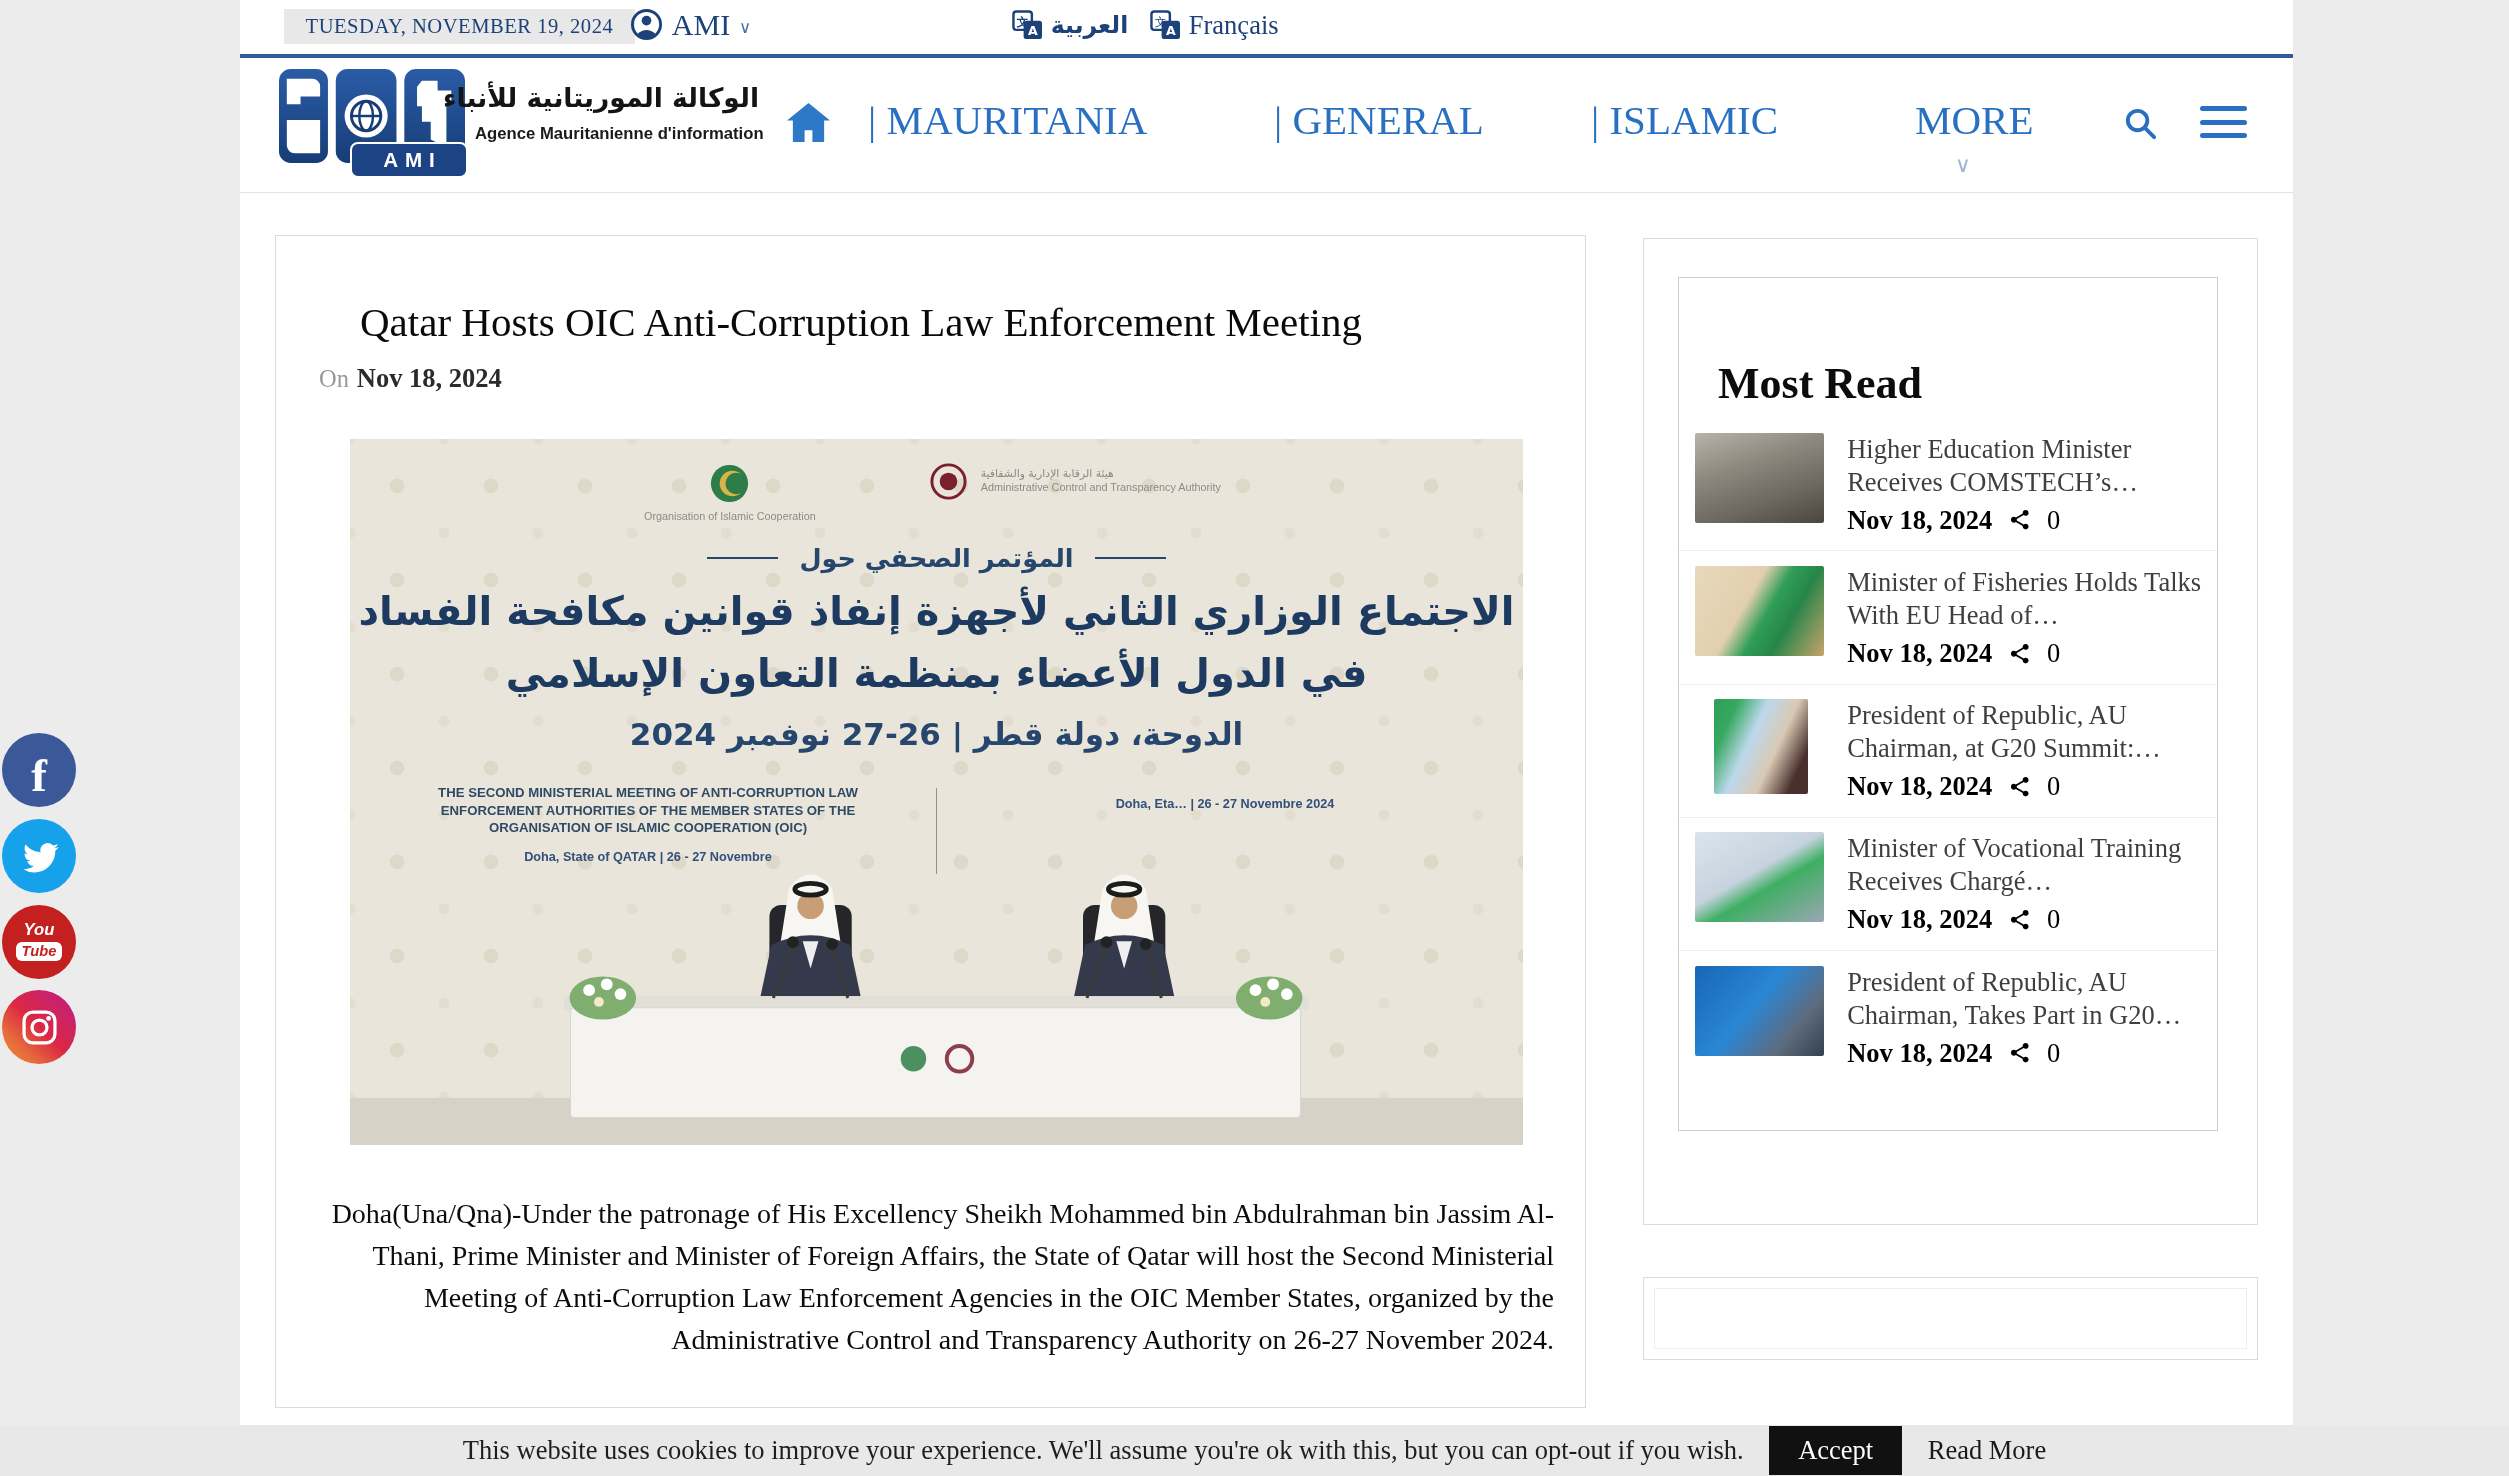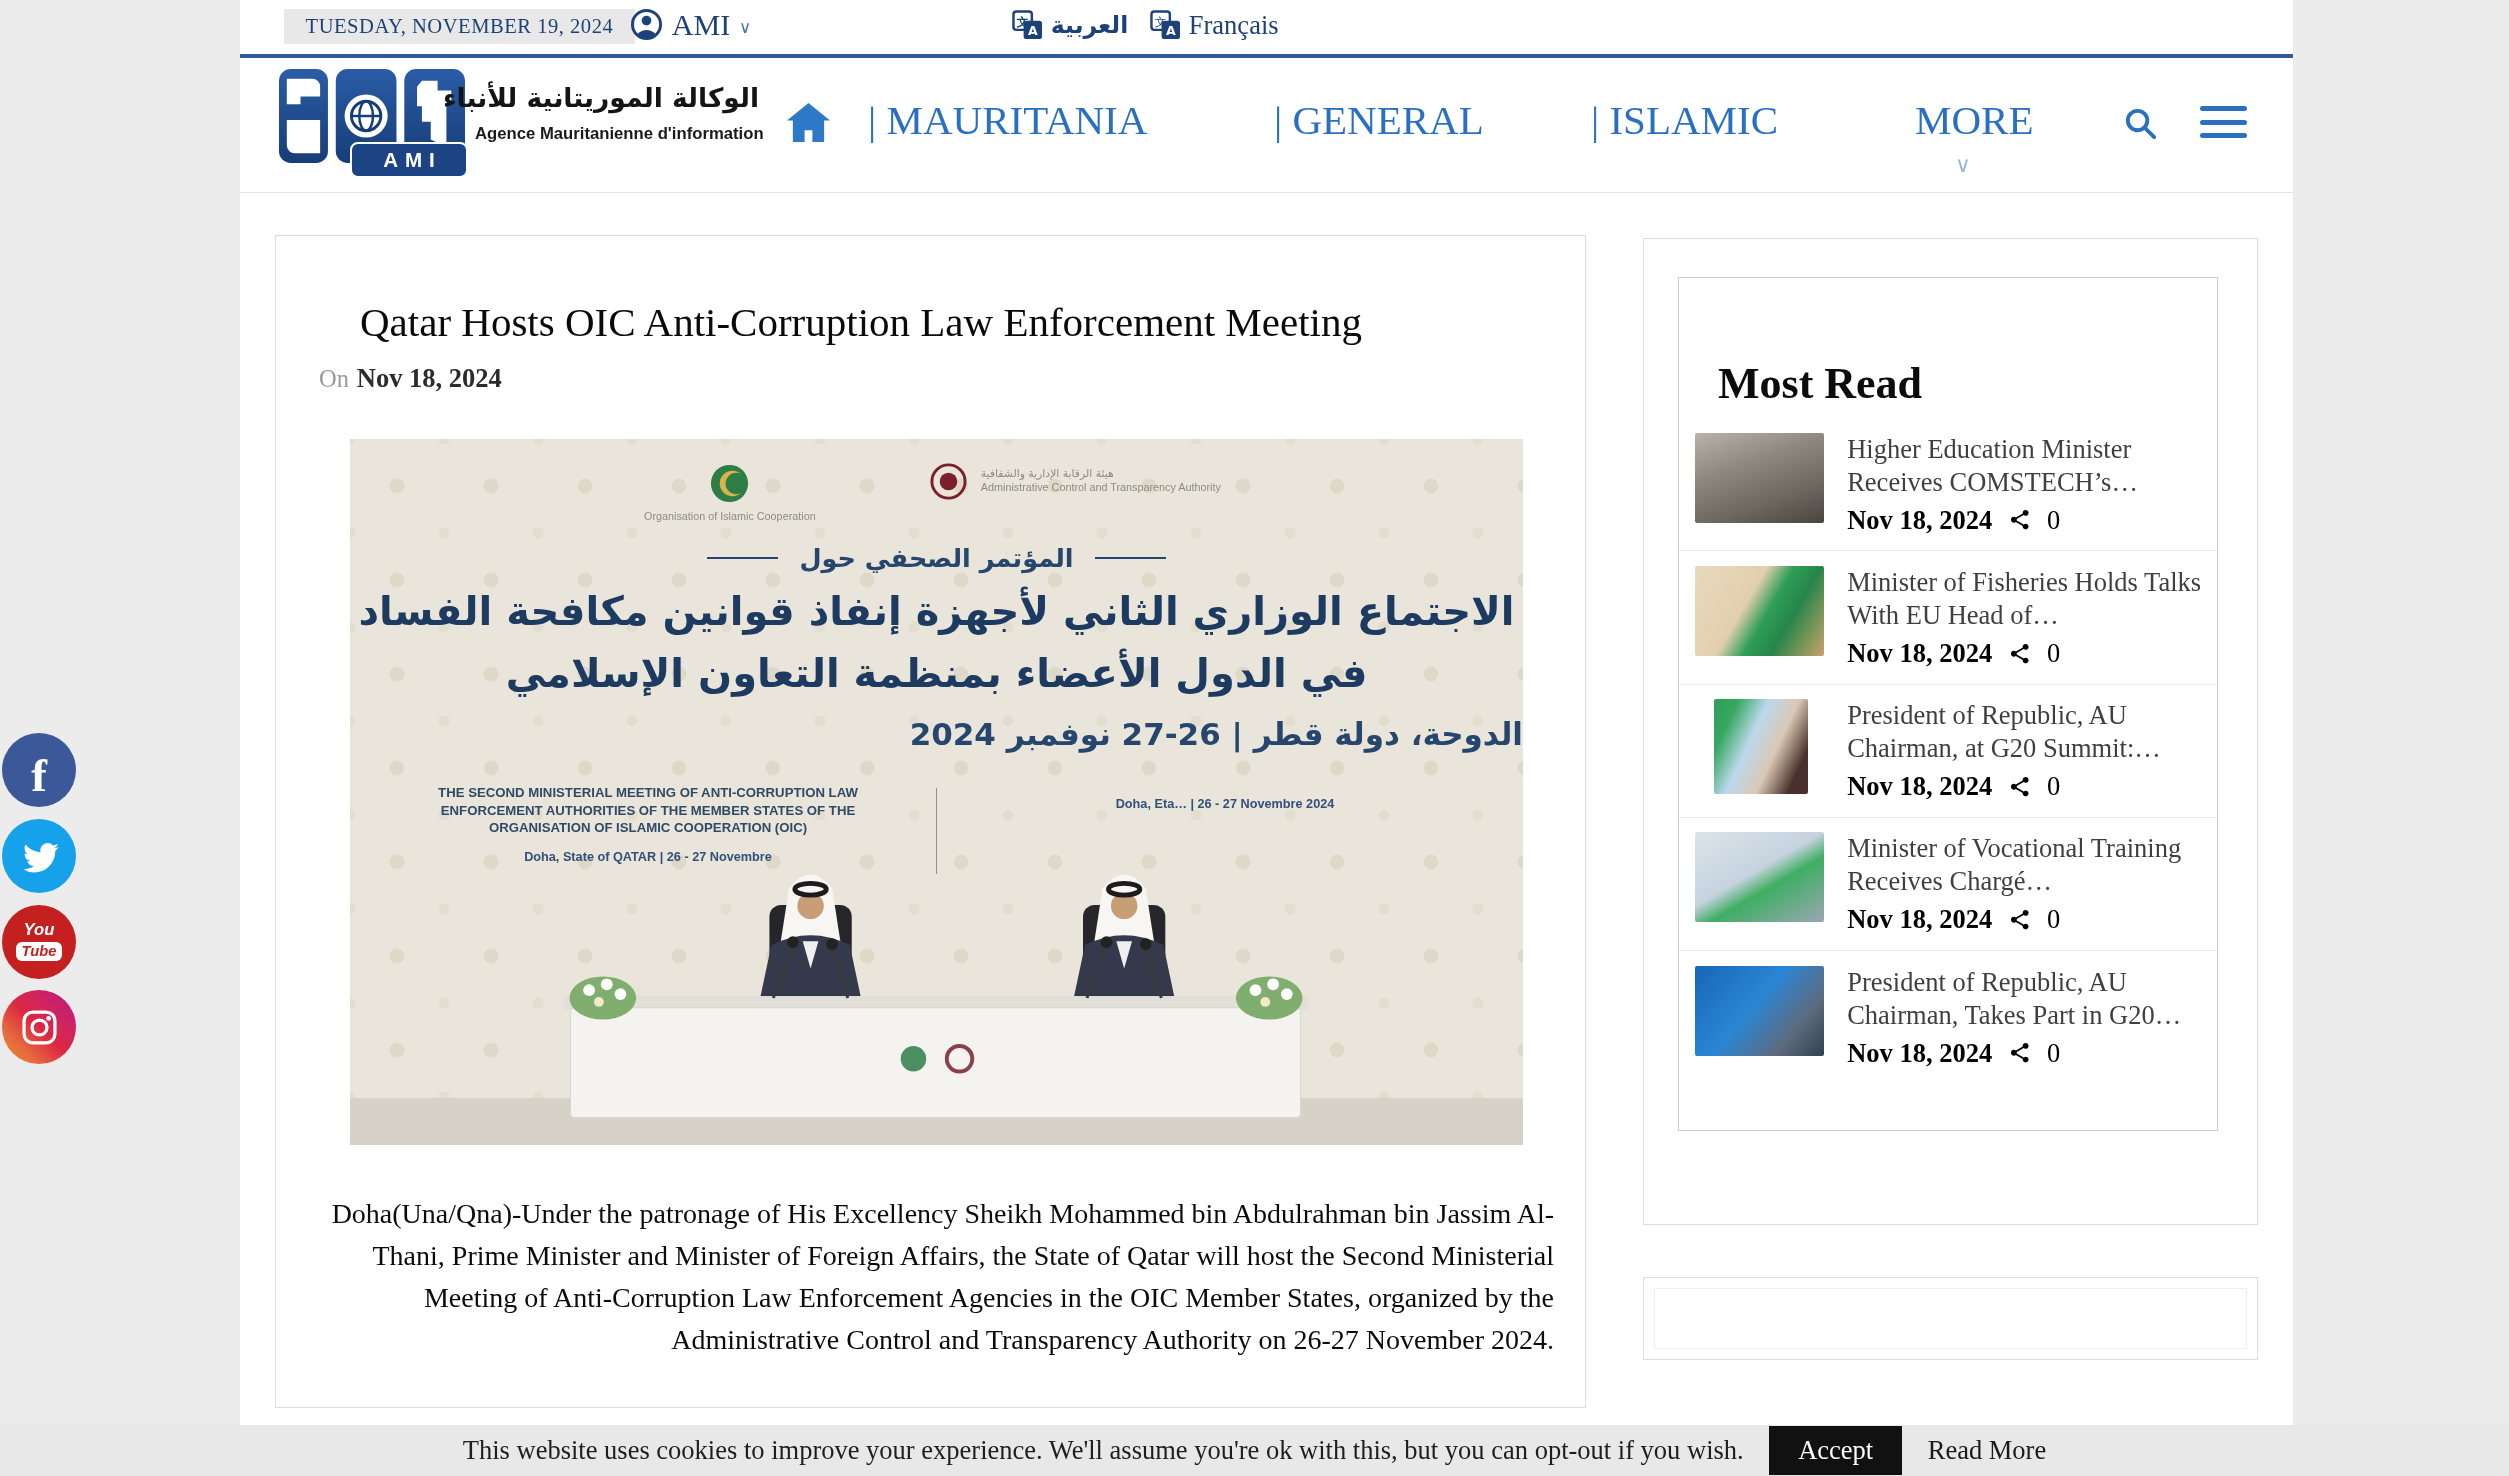--- a/index.html
+++ b/index.html
@@ -57,21 +57,21 @@
   .img-logos-left{position:absolute;left:294px;top:21.6px;display:flex;flex-direction:column;align-items:center;gap:4.9px;}
   .img-logos-right{position:absolute;left:578px;top:21.6px;display:flex;align-items:center;gap:11.8px;}
   .img-cap{font-family:"Liberation Sans",sans-serif;font-size:10.8px;color:#8b8b85;line-height:13.7px;}
   .img-line-small{position:absolute;left:0;top:104px;width:100%;display:flex;align-items:center;justify-content:center;gap:21.6px;}
   .img-line-small .dash{width:71px;height:2px;background:#26466d;}
   .ar-small{font-family:"DejaVu Sans",sans-serif;font-size:25.5px;font-weight:bold;color:#26466d;direction:rtl;}
   .ar-big{position:absolute;width:100%;text-align:center;font-family:"DejaVu Sans",sans-serif;
     font-weight:bold;color:#1d3a61;direction:rtl;font-size:40px;}
   .ar-big.l1{top:149px;}
   .ar-big.l2{top:211px;}
-  .ar-date{position:absolute;width:100%;top:277px;font-family:"DejaVu Sans",sans-serif;
+  .ar-date{position:absolute;width:100%;top:277px;text-align:center;font-family:"DejaVu Sans",sans-serif;
     font-size:31px;font-weight:bold;color:#26466d;direction:rtl;}
   .img-cols{position:absolute;left:0;top:345px;width:100%;display:flex;justify-content:center;gap:55px;}
   .img-col{width:466px;text-align:center;font-family:"Liberation Sans",sans-serif;font-size:13.2px;
     font-weight:bold;color:#2f4a66;line-height:17.6px;}
   .img-col .loc{margin-top:11.8px;font-size:12.7px;color:#33507a;}
   .col-divider{width:1px;background:#9a8f7e;height:86px;margin-top:3.9px;}
   .stage{position:absolute;left:0;bottom:0;width:1173px;height:294px;}
 
   .article-body{position:absolute;left:41px;top:929px;width:1237px;font-size:28px;line-height:42px;color:#0c0c0c;text-align:right;}
 

